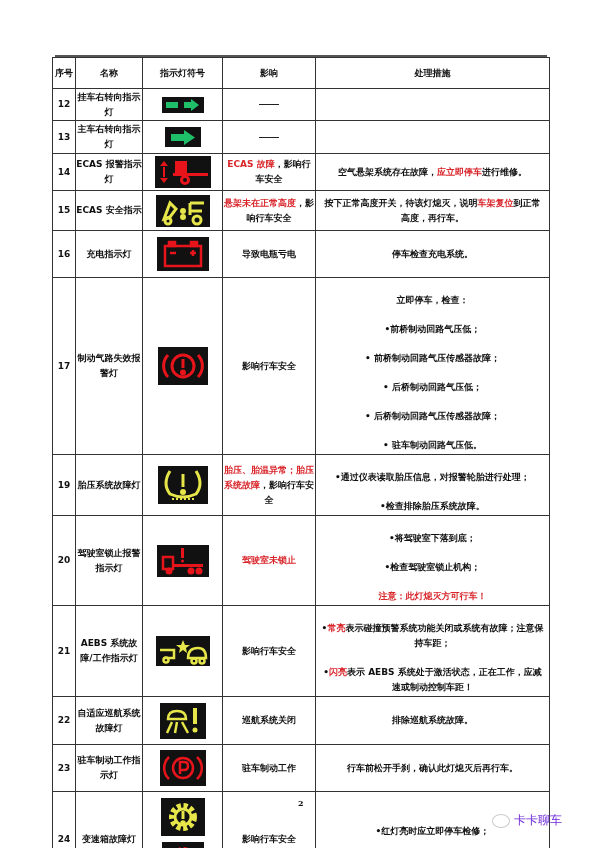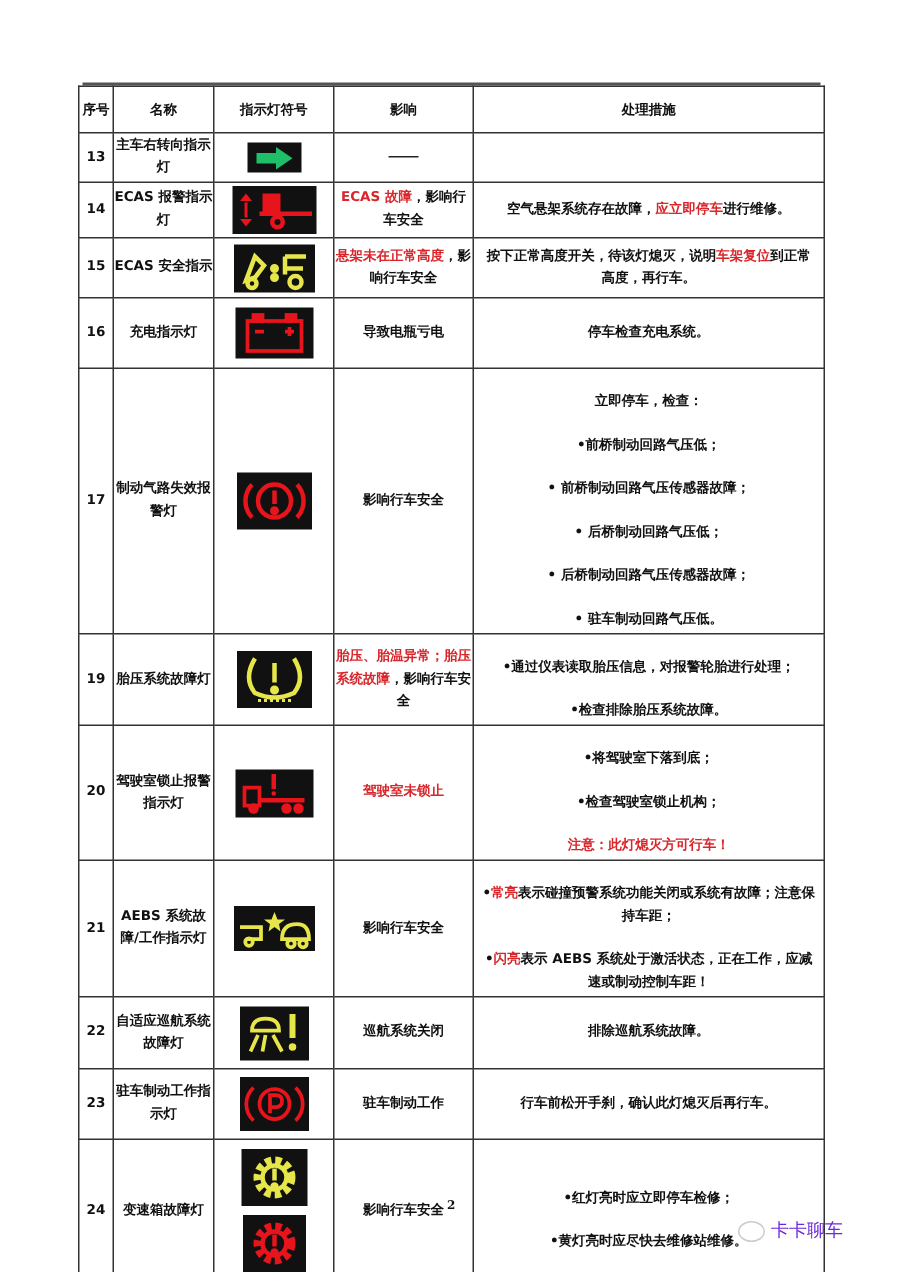--- a/index.html
+++ b/index.html
@@ -7,21 +7,21 @@
     width:600px; height:848px; background:#fff; position:relative; overflow:hidden;
     font-family:"DejaVu Sans", "Liberation Sans", sans-serif; color:#111;
   }
   .topline { position:absolute; left:55px; top:55px; width:492px; height:2px; background:#555; }
   table.t {
     position:absolute; left:52px; top:57px; width:497px;
     border-collapse:collapse; table-layout:fixed;
     font-size:9px; font-weight:bold; line-height:15px;
   }
   table.t td, table.t th { border:1px solid #333; padding:0; vertical-align:middle; text-align:center; }
-  table.t th { font-weight:bold;font-family:Liberation Serif, serif; }
+  table.t th { font-weight:bold; }
   col.c1{width:23px} col.c2{width:67px} col.c3{width:80px} col.c4{width:93px} col.c5{width:234px}
   .name { padding:0 4px; }
   .effect { padding:0 3px; }
   .measure { text-align:center; padding:1px 5px !important; }
   .red { color:#d9262b; }
   .dash { display:inline-block; width:20px; height:1px; background:#222; vertical-align:middle; }
   .icon { display:inline-block; background:#111; vertical-align:middle; }
   .icon svg { display:block; }
   .mline { display:block;margin-top:14px; }
   .pageno { position:absolute; left:298px; top:798px; font-size:8px; font-family:"DejaVu Serif", serif; font-weight:bold; }
@@ -43,20 +43,32 @@
     </colgroup>
   <tbody>
       <tr style="height:31px">
     <th style="line-height:13px"><span>序号</span></th>
     <th>名称</th>
     <th>指示灯符号</th>
     <th>影响</th>
     <th>处理措施</th>
   </tr>
 
+  <tr style="height:32px">
+    <td>12</td>
+    <td class="name">挂车右转向指示灯</td>
+    <td><span class="icon" style="width:42px;height:16px">
+      <svg width="42" height="16">
+              <rect x="4" y="5" width="12" height="6" fill="#1fbf6a"></rect>
+              <rect x="22" y="5" width="8" height="6" fill="#1fbf6a"></rect>
+              <polygon points="29,2 37,8 29,14" fill="#1fbf6a"></polygon>
+            </svg></span></td>
+    <td><span class="dash"></span></td>
+    <td class="measure"></td>
+  </tr>
 
   <tr style="height:33px">
     <td>13</td>
     <td class="name">主车右转向指示灯</td>
     <td><span class="icon" style="width:36px;height:20px">
       <svg width="36" height="20">
               <rect x="6" y="7" width="14" height="7" fill="#1fbf6a"></rect>
               <polygon points="19,3 30,10.5 19,18" fill="#1fbf6a"></polygon>
             </svg></span></td>
     <td><span class="dash"></span></td>

